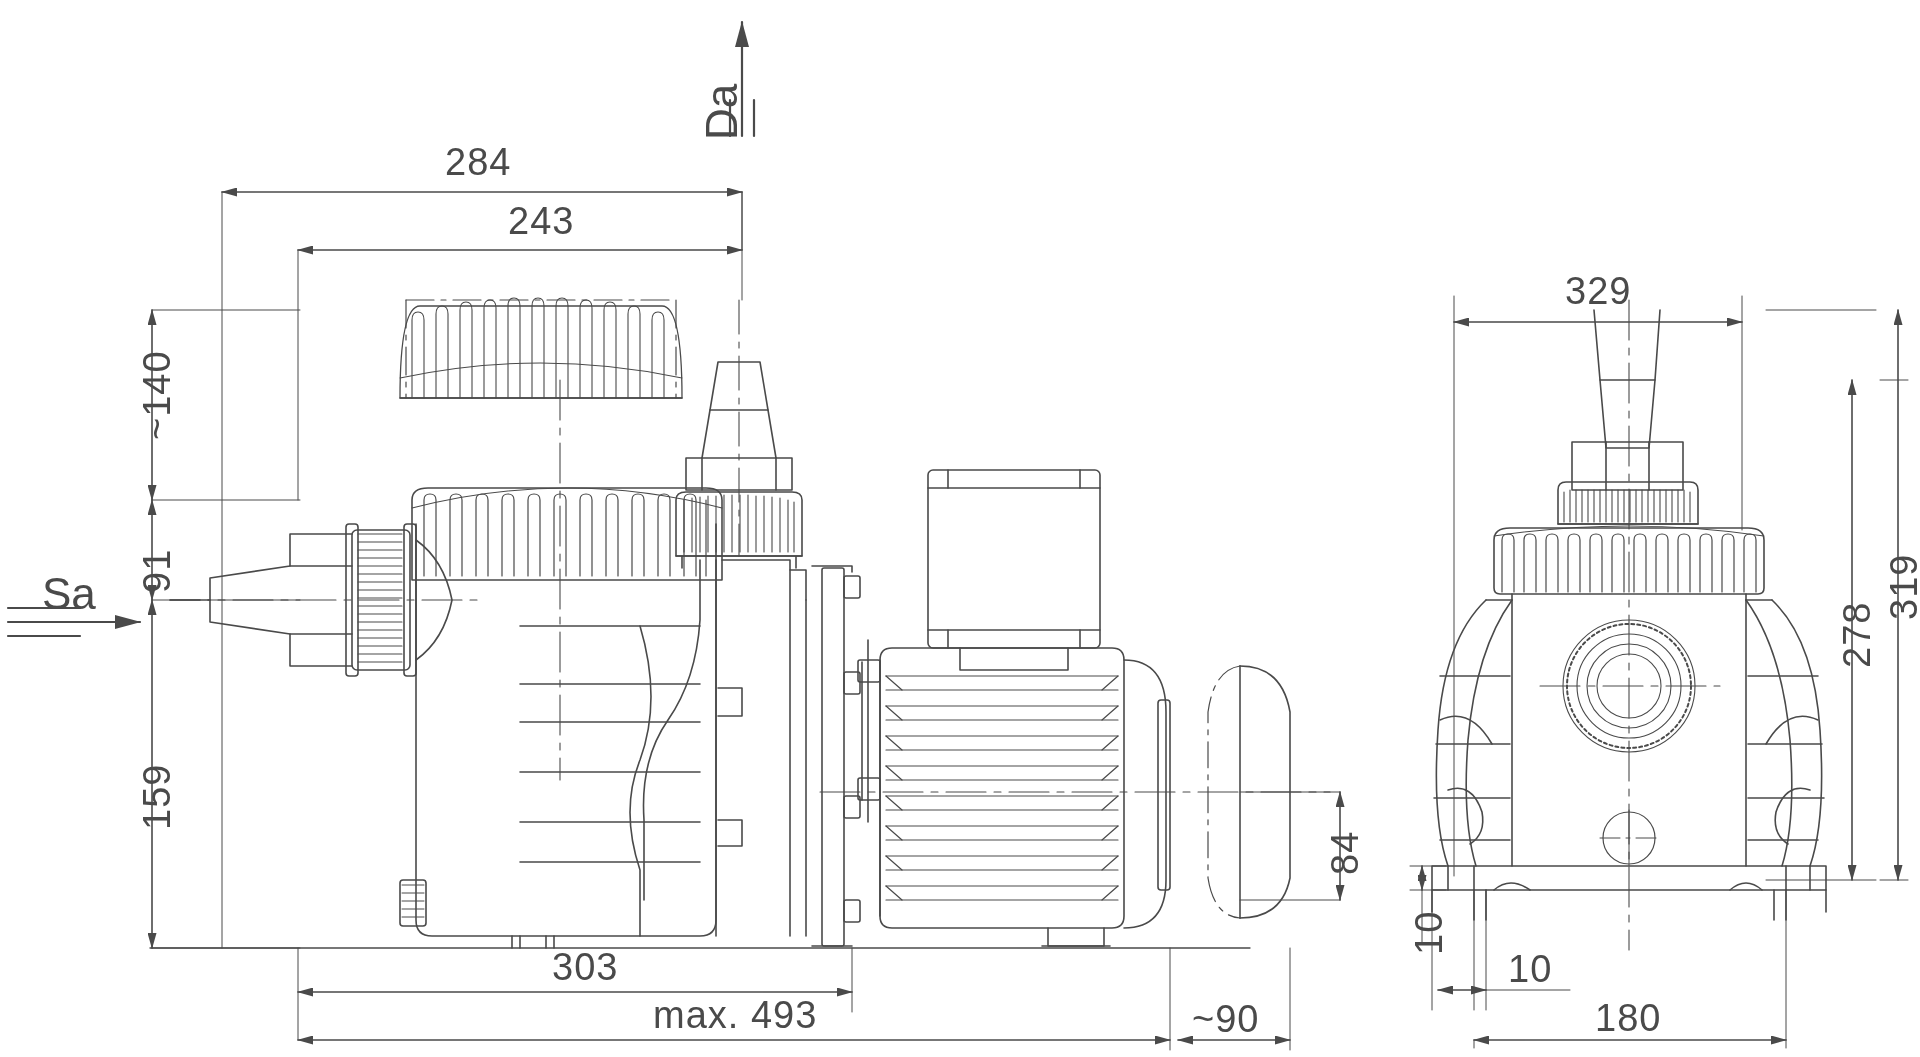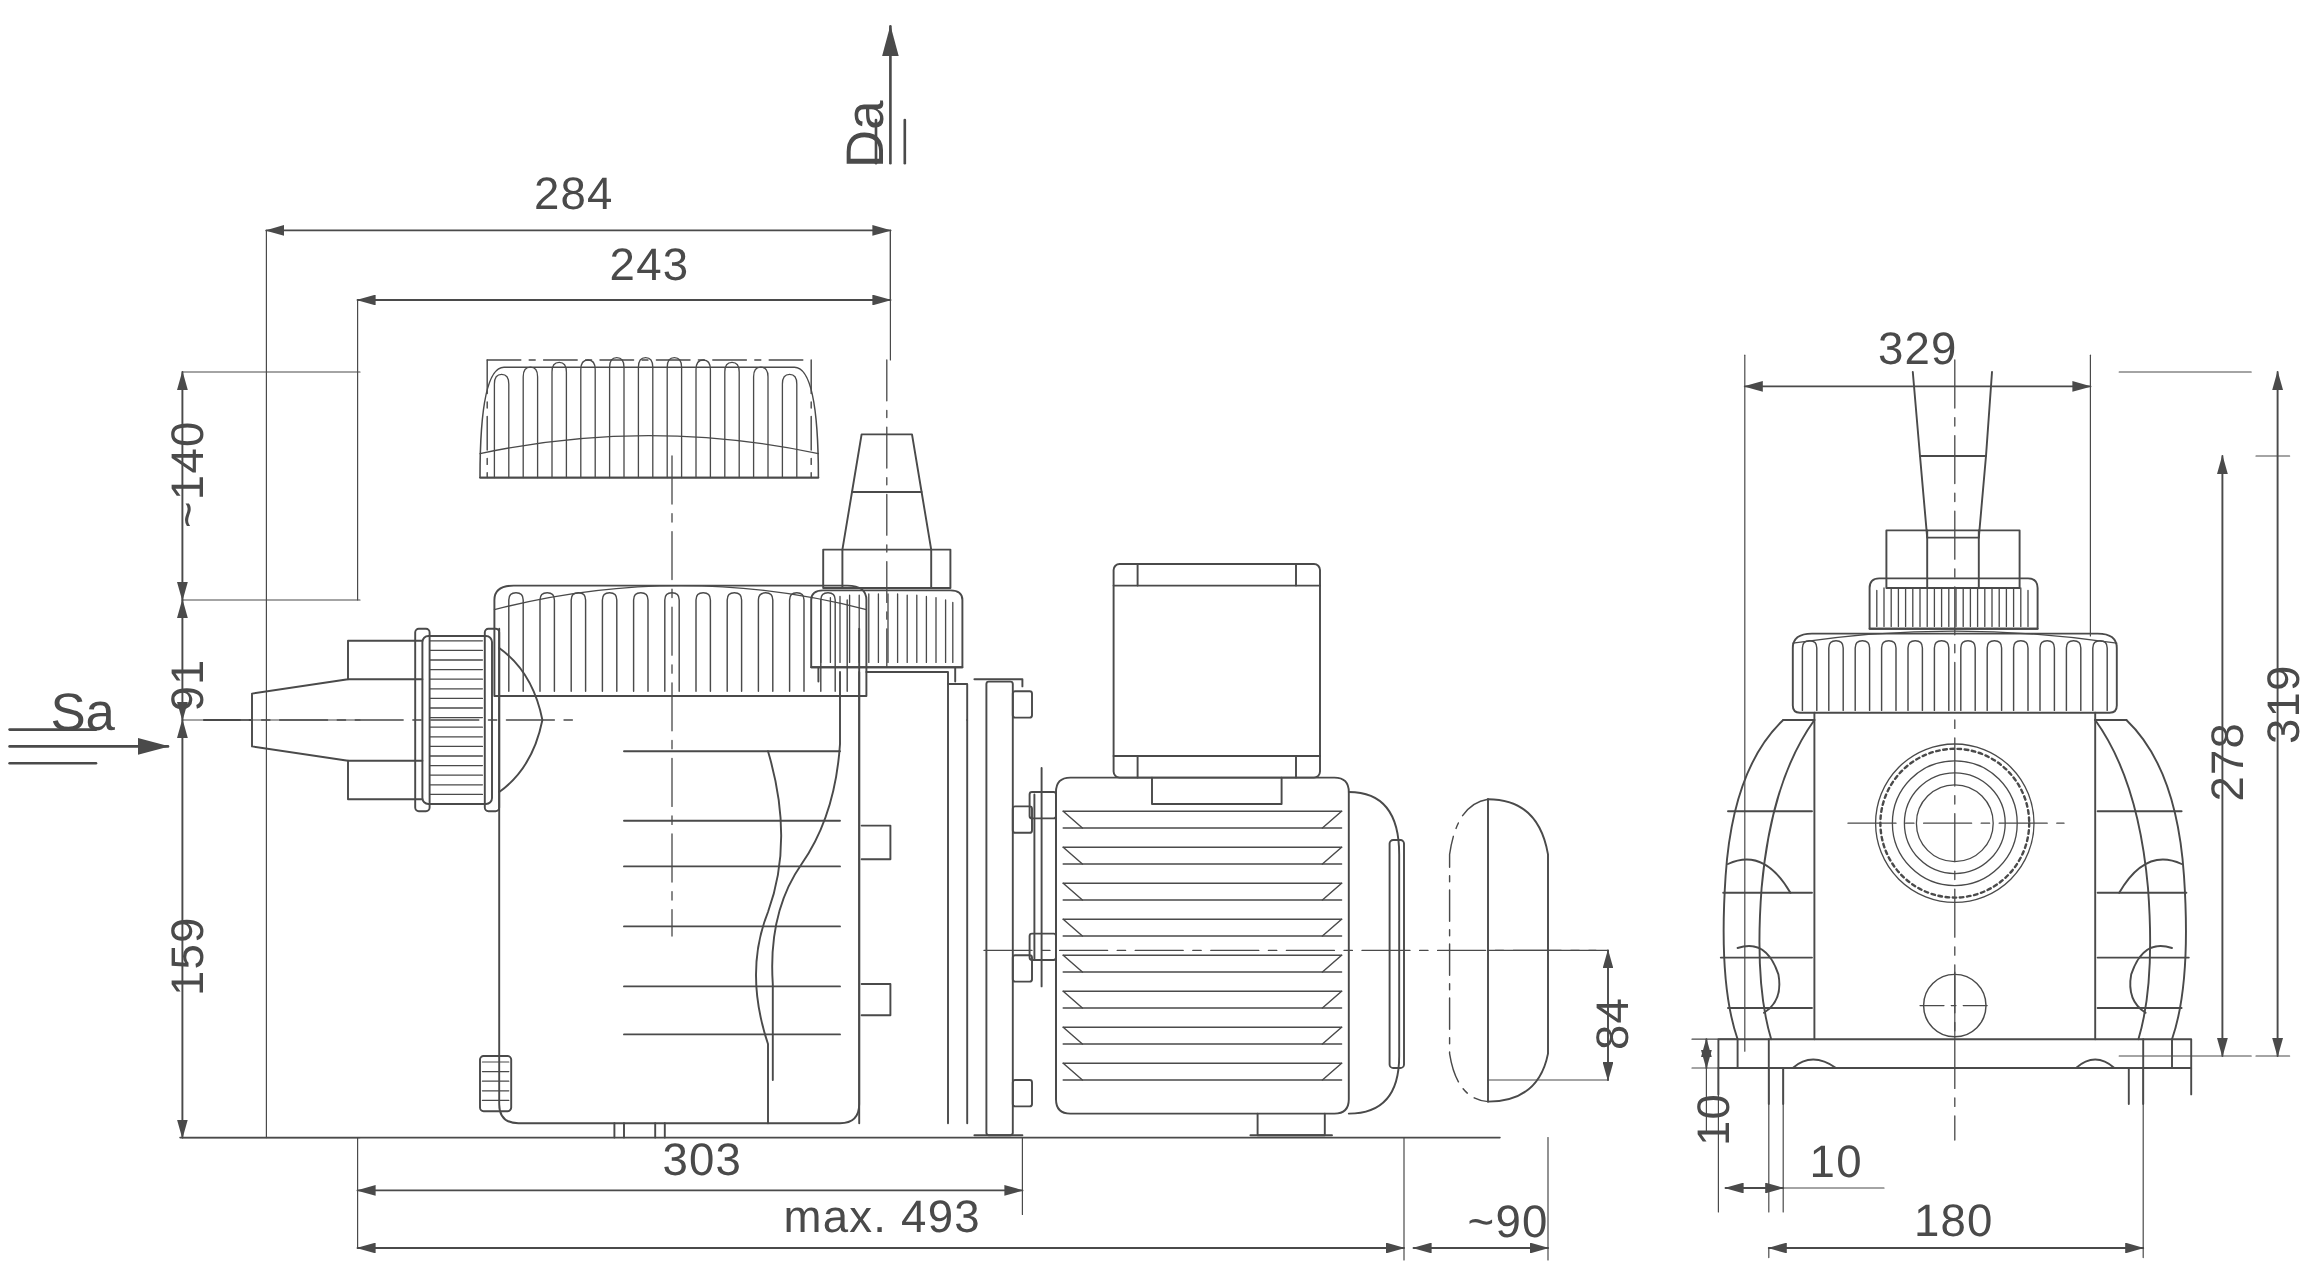--- a/index.html
+++ b/index.html
@@ -403,21 +403,21 @@
 <div class="dimlabel" style="left:445px;top:143px;">284</div>
 <div class="dimlabel" style="left:508px;top:202px;">243</div>
 
 <div class="dimlabel vert" style="left:138px;top:440px;transform:rotate(-90deg);transform-origin:left top;">~140</div>
 <div class="dimlabel vert" style="left:138px;top:593px;transform:rotate(-90deg);transform-origin:left top;">91</div>
 <div class="dimlabel vert" style="left:138px;top:830px;transform:rotate(-90deg);transform-origin:left top;">159</div>
 <div class="dimlabel vert" style="left:1326px;top:875px;transform:rotate(-90deg);transform-origin:left top;">84</div>
 
 <div class="dimlabel" style="left:532px;top:948px;margin-left:20px;">303</div>
 <div class="dimlabel" style="left:653px;top:996px;">max. 493</div>
-<div class="dimlabel" style="left:1192px;top:1000px;margin-left:31px;">~90</div>
+<div class="dimlabel" style="left:1192px;top:1000px;">~90</div>
 
 <div class="dimlabel" style="left:1565px;top:272px;">329</div>
 <div class="dimlabel vert" style="left:1885px;top:620px;transform:rotate(-90deg);transform-origin:left top;">319</div>
 <div class="dimlabel vert" style="left:1838px;top:668px;transform:rotate(-90deg);transform-origin:left top;">278</div>
 <div class="dimlabel vert" style="left:1410px;top:955px;transform:rotate(-90deg);transform-origin:left top;">10</div>
 <div class="dimlabel" style="left:1508px;top:950px;">10</div>
 <div class="dimlabel" style="left:1595px;top:999px;">180</div>
 
 </div>
 

